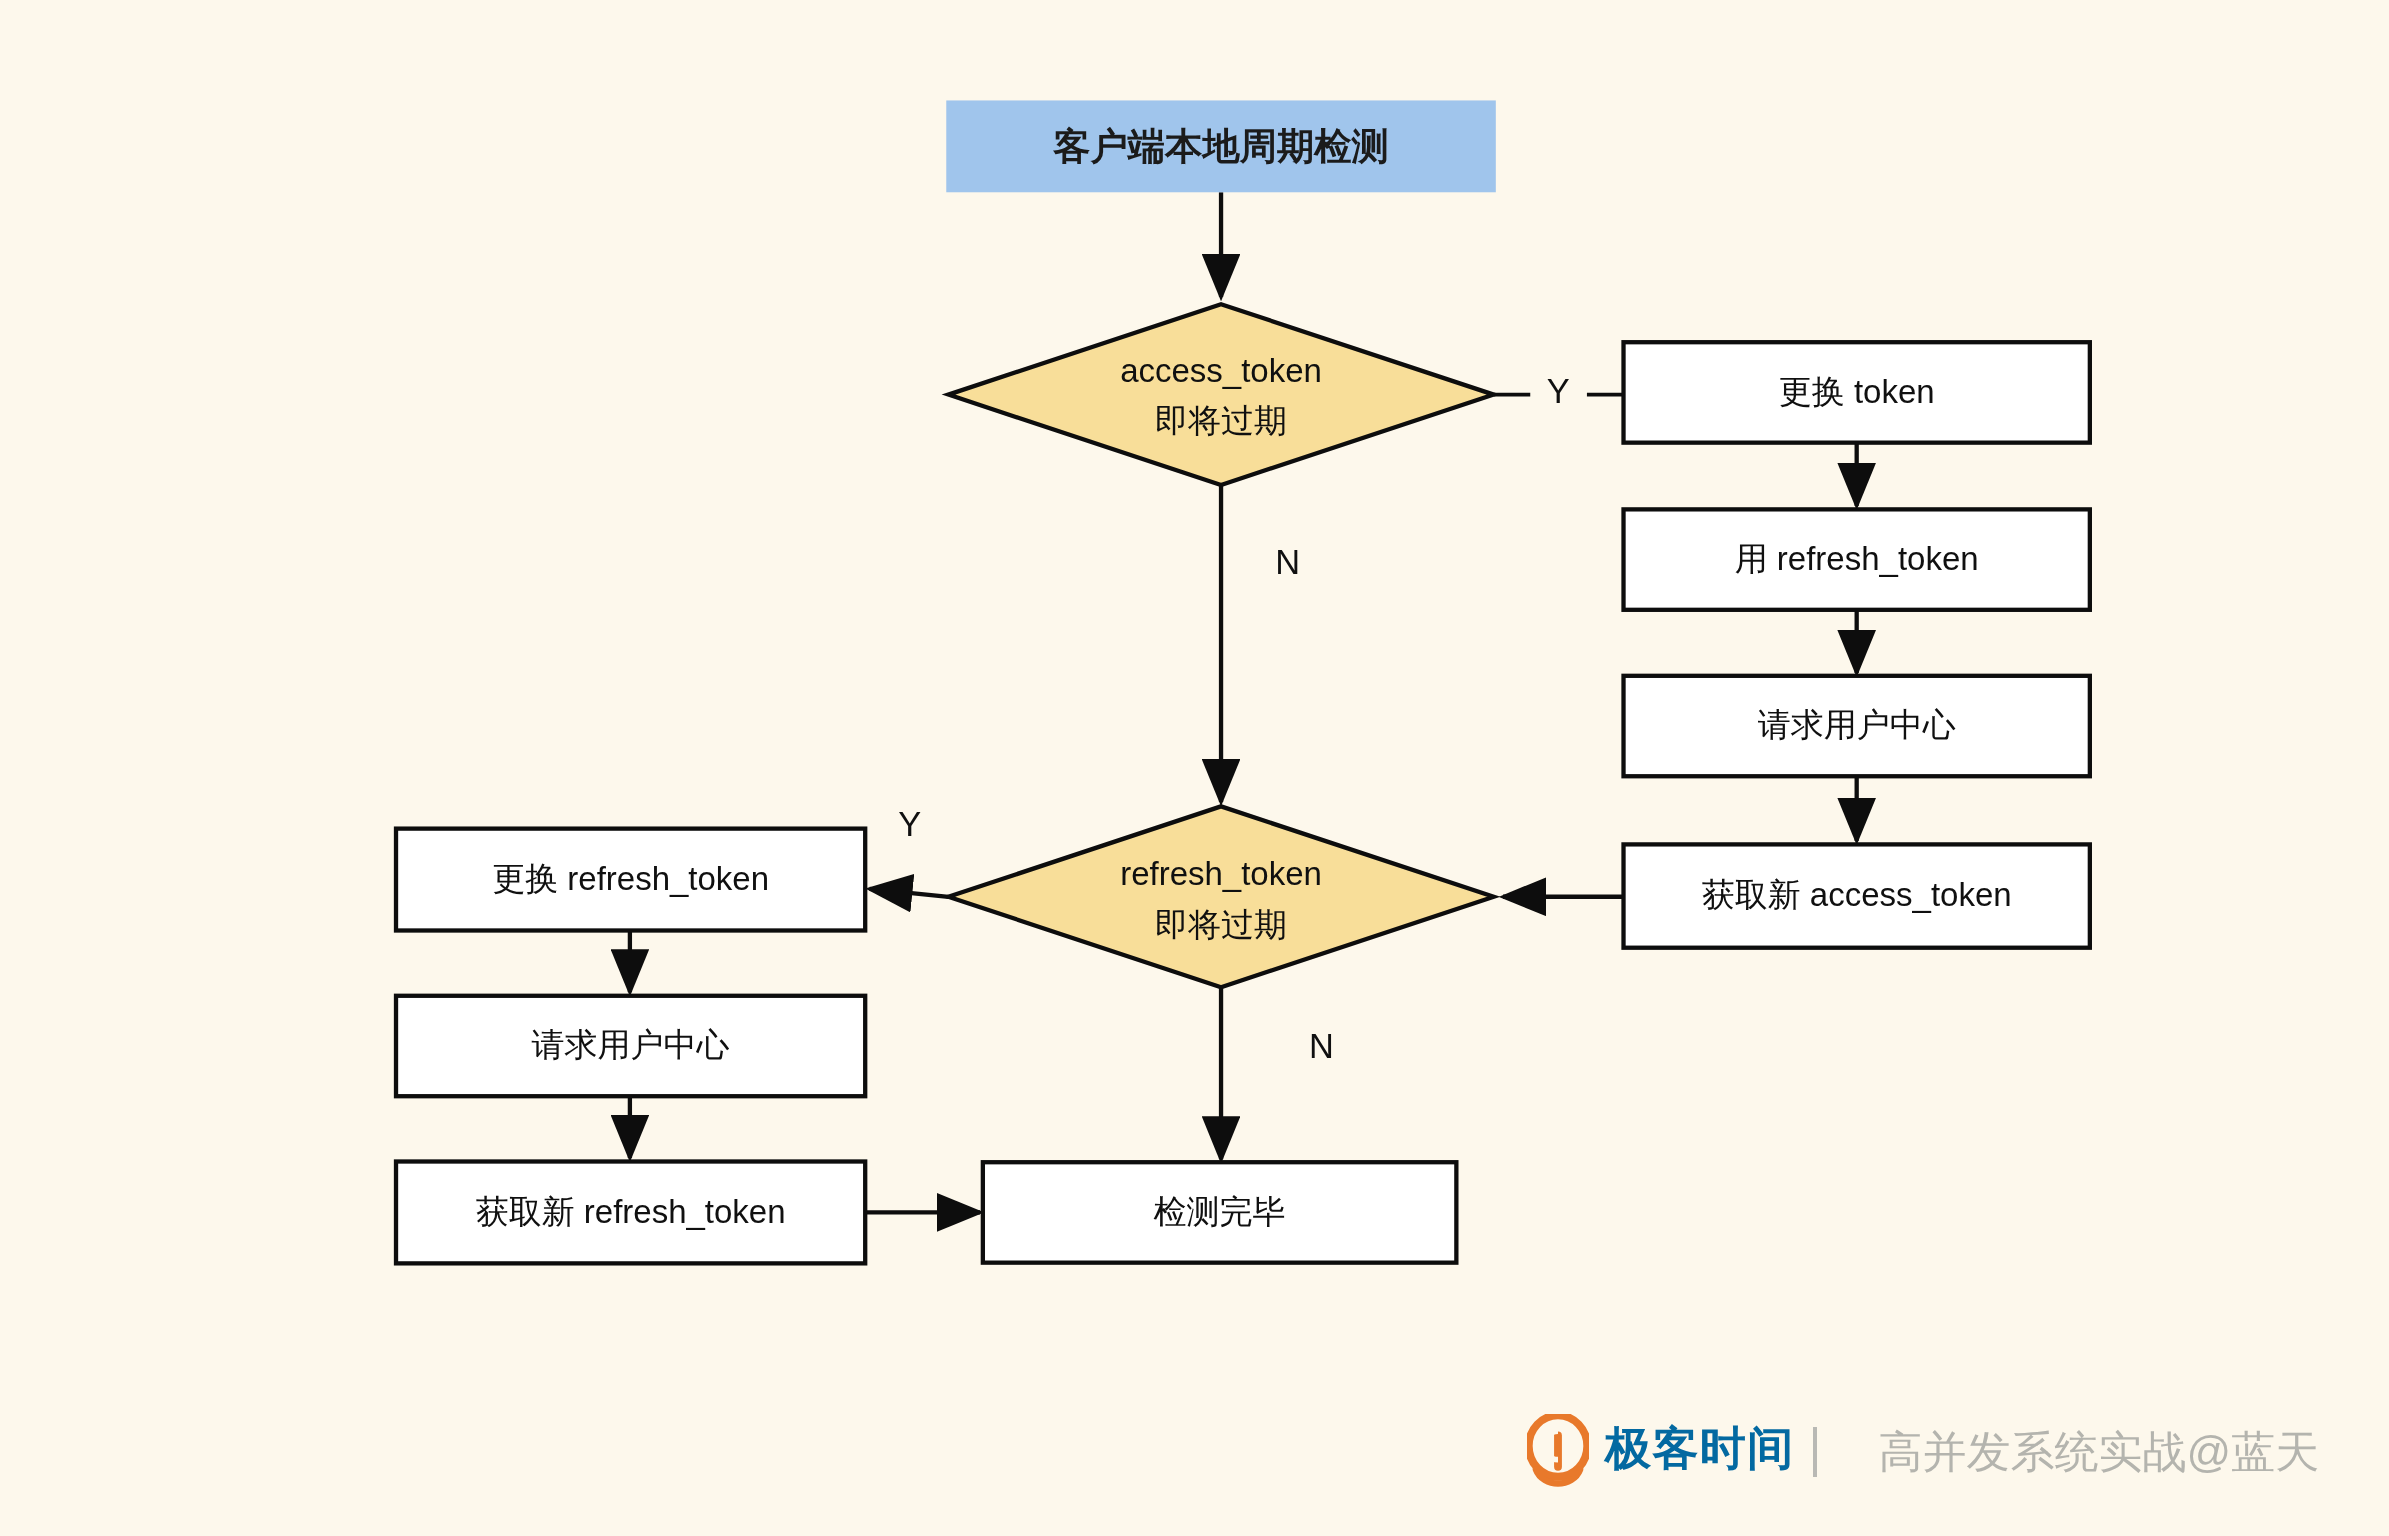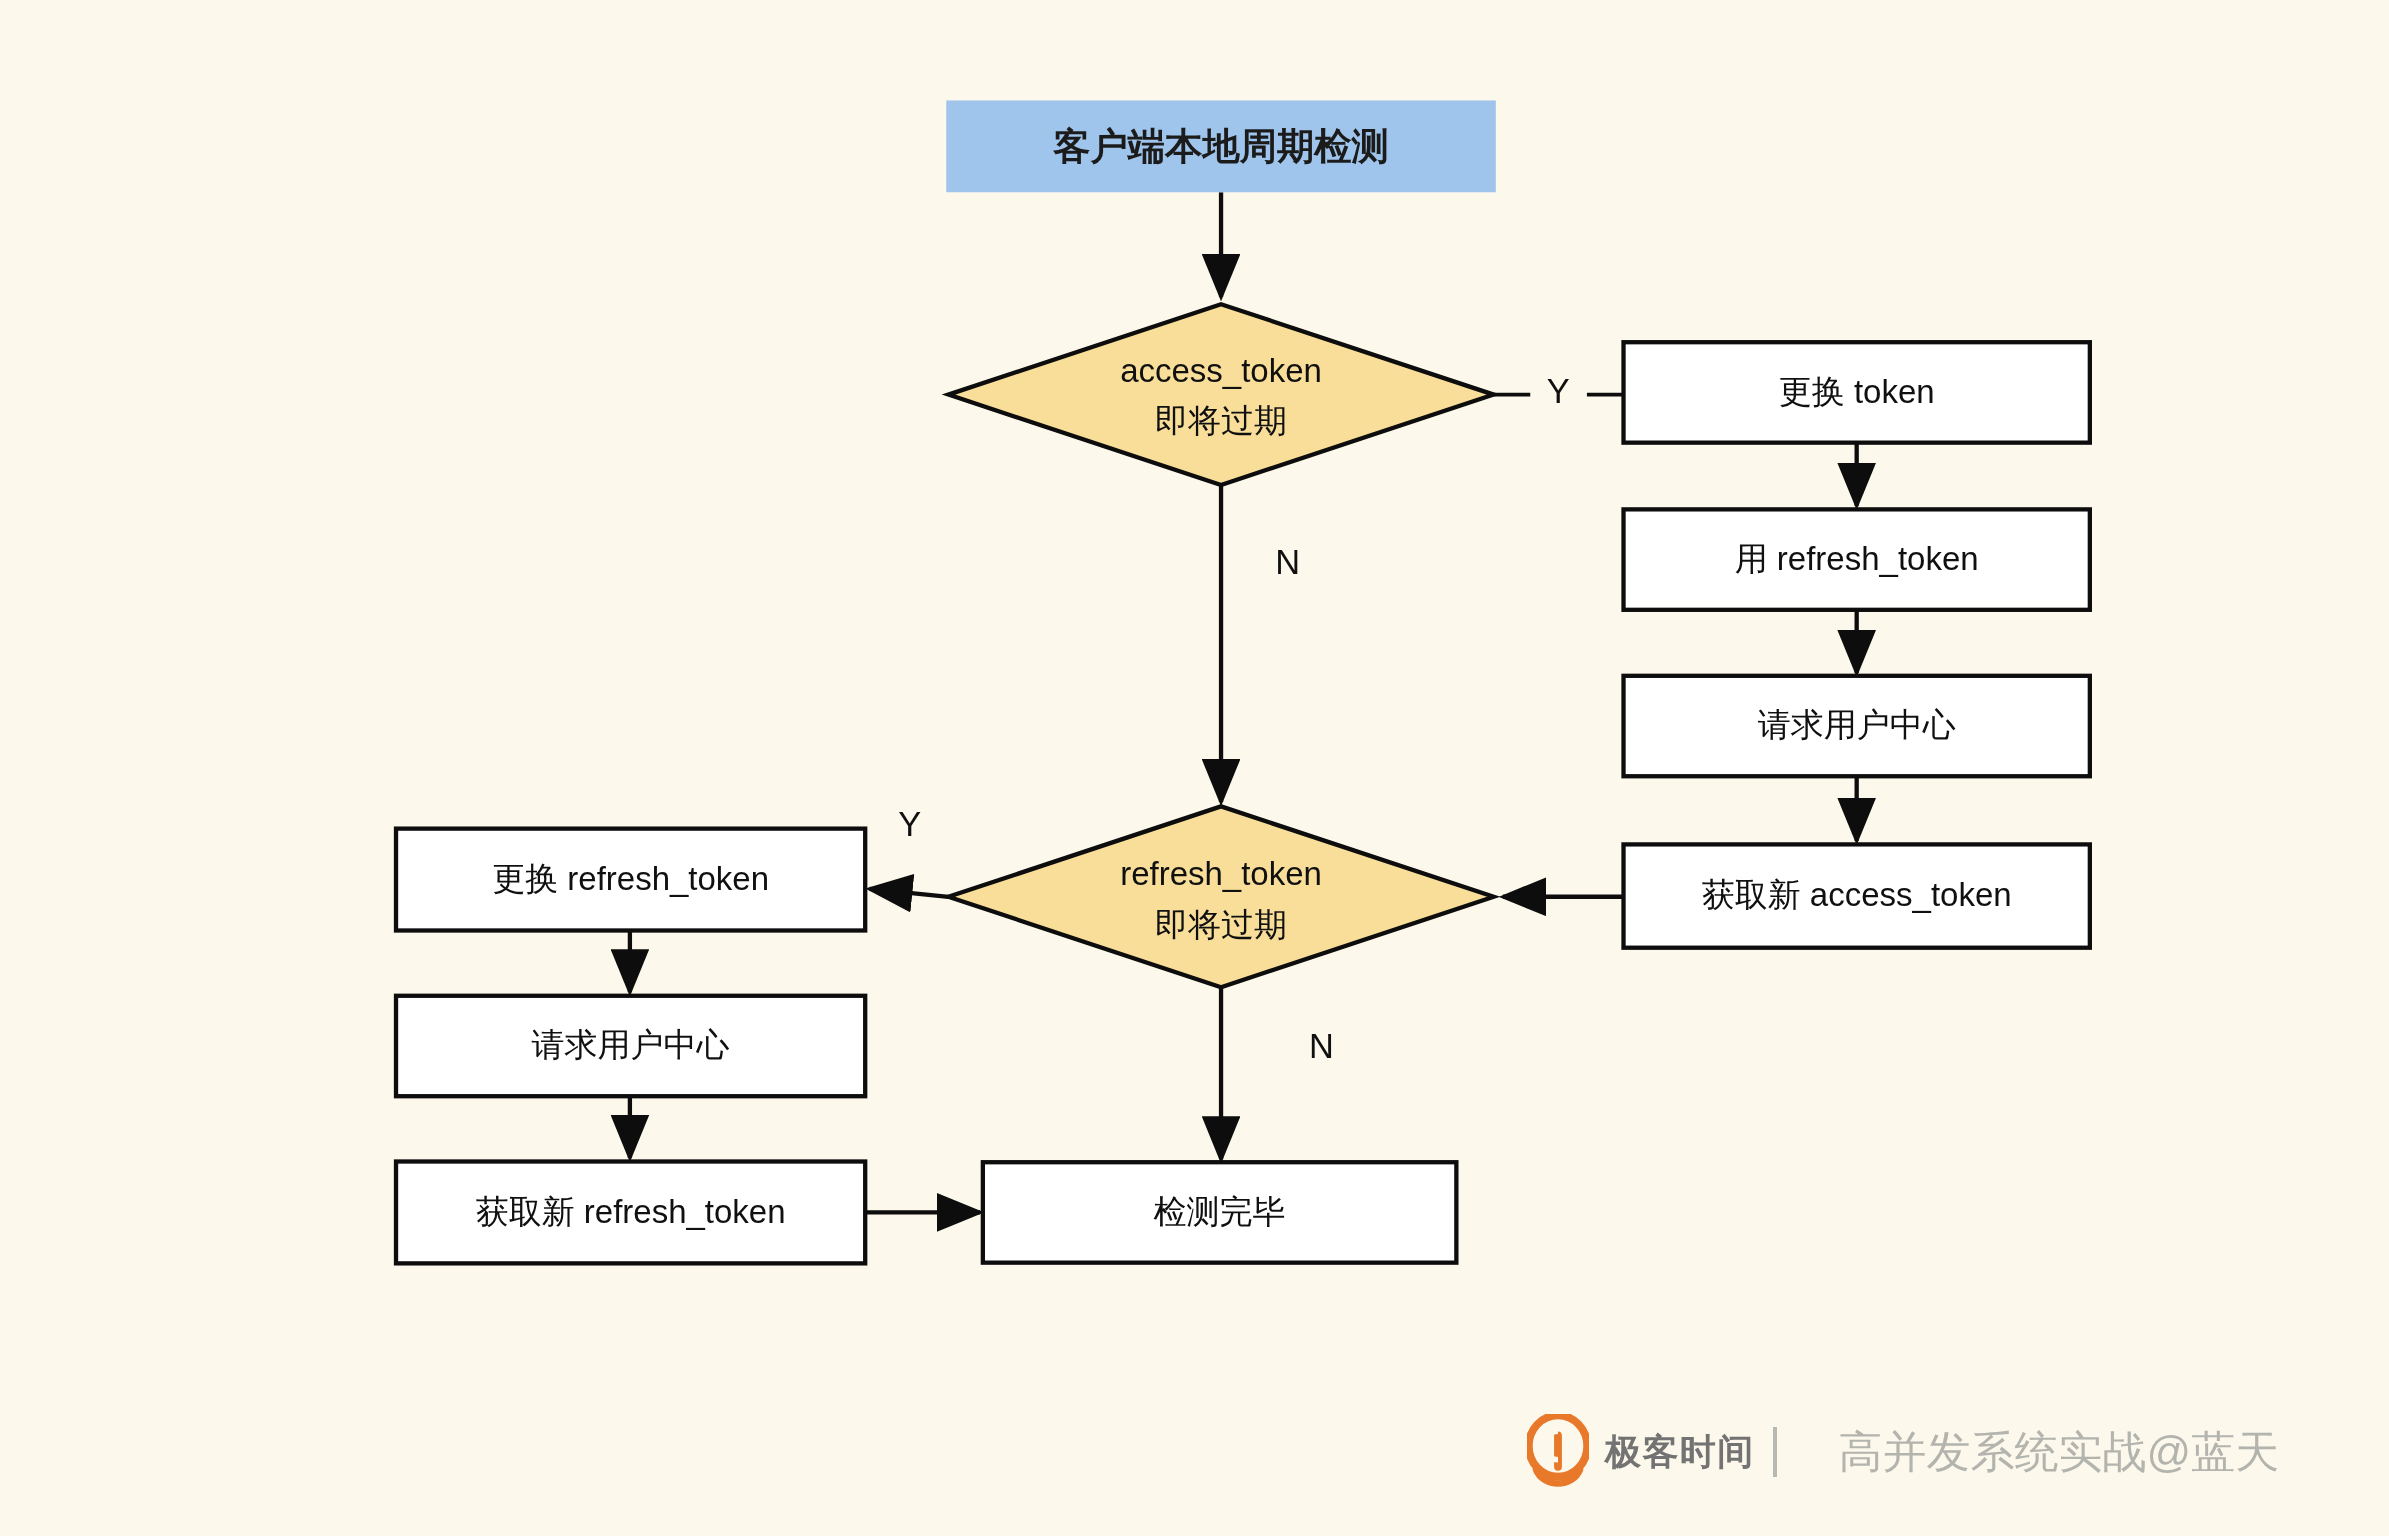--- a/index.html
+++ b/index.html
@@ -79,24 +79,24 @@
     align-items: center;
     height: 86px;
   }
   #wm-logo {
     width: 62px;
     height: 77px;
     margin-right: 16px;
     flex: 0 0 auto;
   }
   #wm-brand {
-    font-family: Liberation Serif, serif;
-    font-size: 36px;
+    font-family: Liberation Mono, monospace;
+    font-size: 46px;
     font-weight: bold;
-    color: #737373;
+    color: #0369a1;
     letter-spacing: 1.4px;
     line-height: 1;
   }
   #wm-divider {
     width: 3.6px;
     height: 50px;
     background: #b9b9b4;
     margin: 0 18.7px;
     flex: 0 0 auto;
   }

